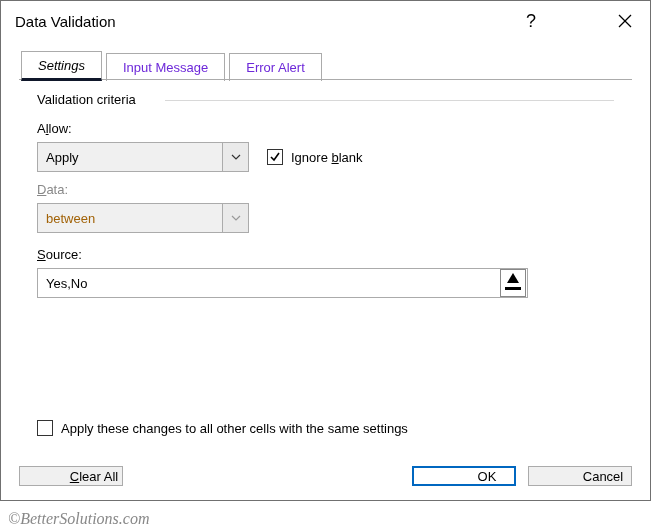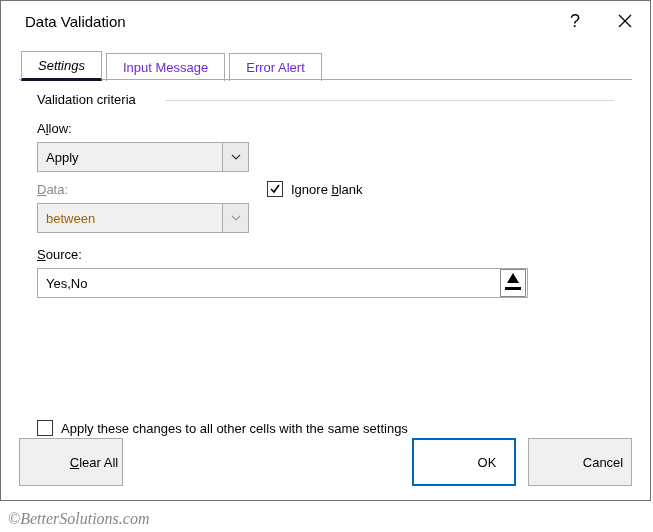--- a/index.html
+++ b/index.html
@@ -17,21 +17,22 @@
     border: 1px solid #707070;
     width: 651px;
     height: 501px;
     position: relative;
     background: #fff;
   }
   .titlebar {
     height: 40px;
     display: flex;
     align-items: center;
-    padding: 0 0 0 24px;
+    padding: 0 0 0 14px;
+    gap: 44px;
   }
   .titlebar-title {
     font-size: 15px;
     flex: 1;
   }
   .titlebar-btn {
     width: 50px;
     height: 40px;
     display: flex;
     align-items: center;
@@ -129,21 +130,20 @@
     align-items: center;
     justify-content: center;
     background: #eaeaea;
   }
   .combo-btn svg { width: 10px; height: 6px; }
   .combo.disabled .combo-text { color: #a16207; }
   .checkbox-row {
     display: flex;
     align-items: center;
     margin-bottom: 8px;
-    margin-top: 32px;
   }
   .chk {
     width: 16px;
     height: 16px;
     border: 1px solid #333;
     margin-right: 8px;
     display: flex;
     align-items: center;
     justify-content: center;
     background: #fff;
@@ -182,21 +182,21 @@
   }
   .footer {
     position: absolute;
     bottom: 14px;
     left: 18px;
     right: 18px;
     display: flex;
     align-items: center;
   }
   .btn {
-    height: 48px;
+    height: 20px;
     border: 1px solid #ababab;
     background: #f0f0f0;
     min-width: 104px;
     display: flex;
     align-items: center;
     justify-content: center;
     font-size: 13px;
     padding-left: 46px;
   }
   .btn.primary {

